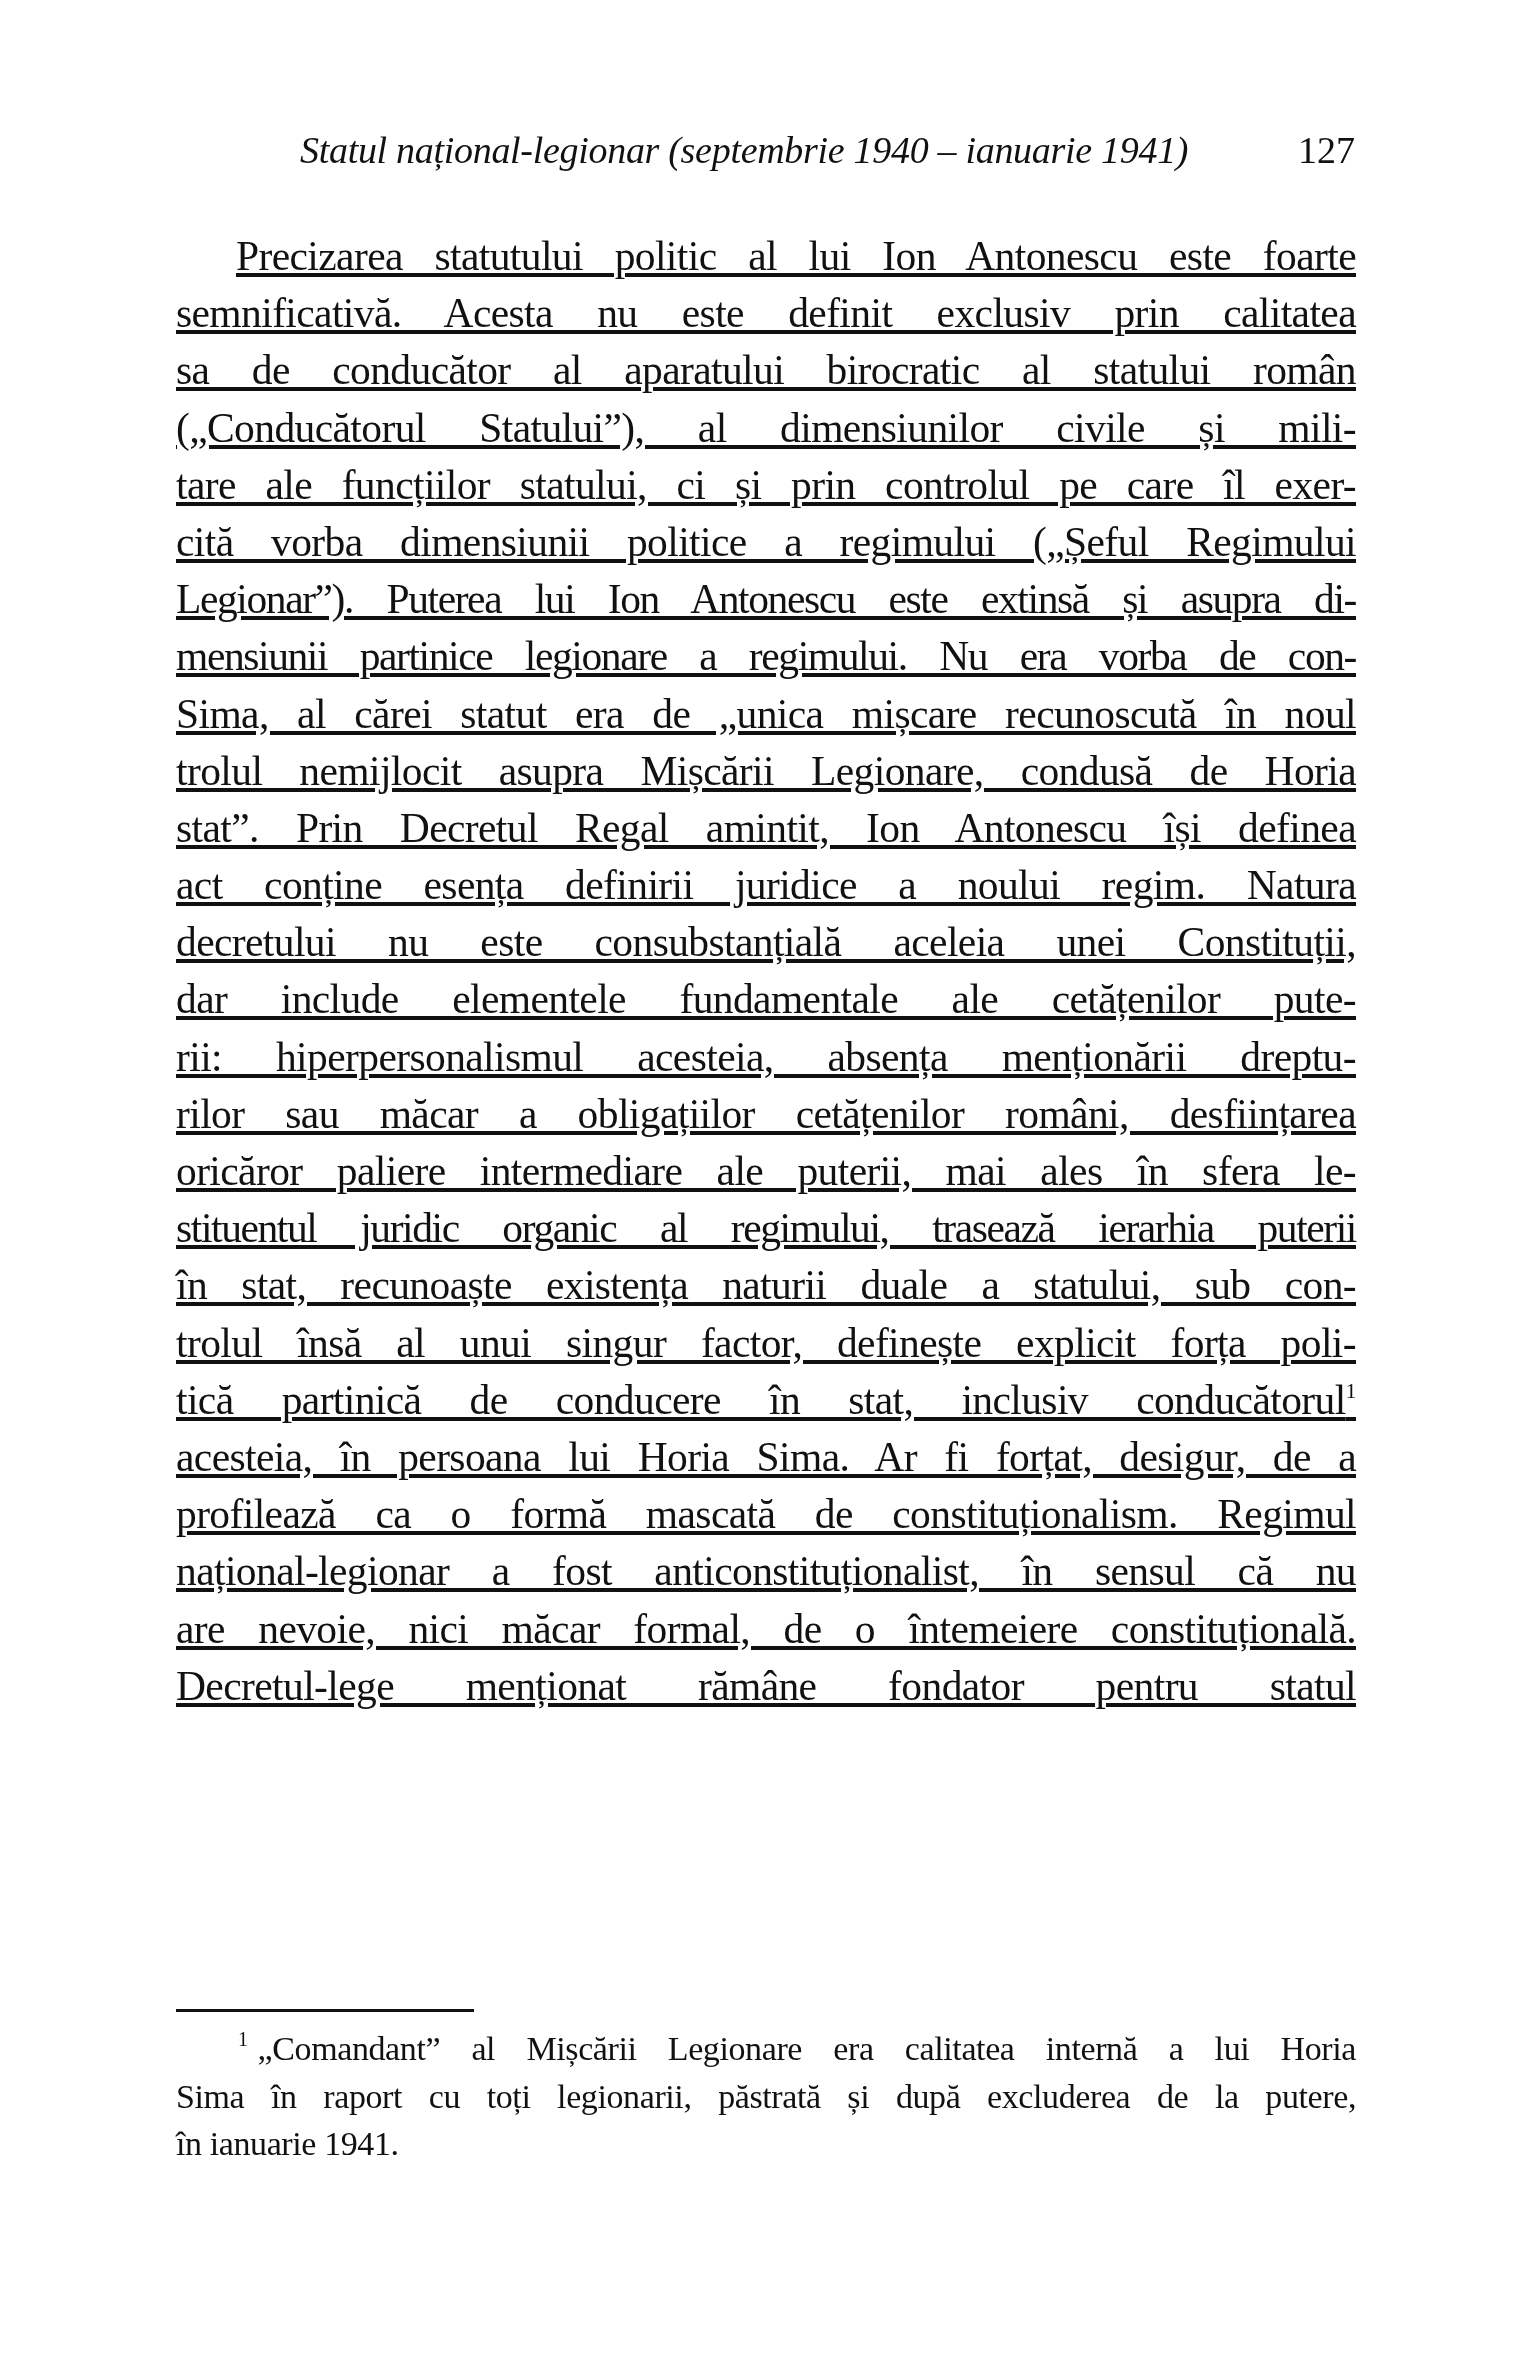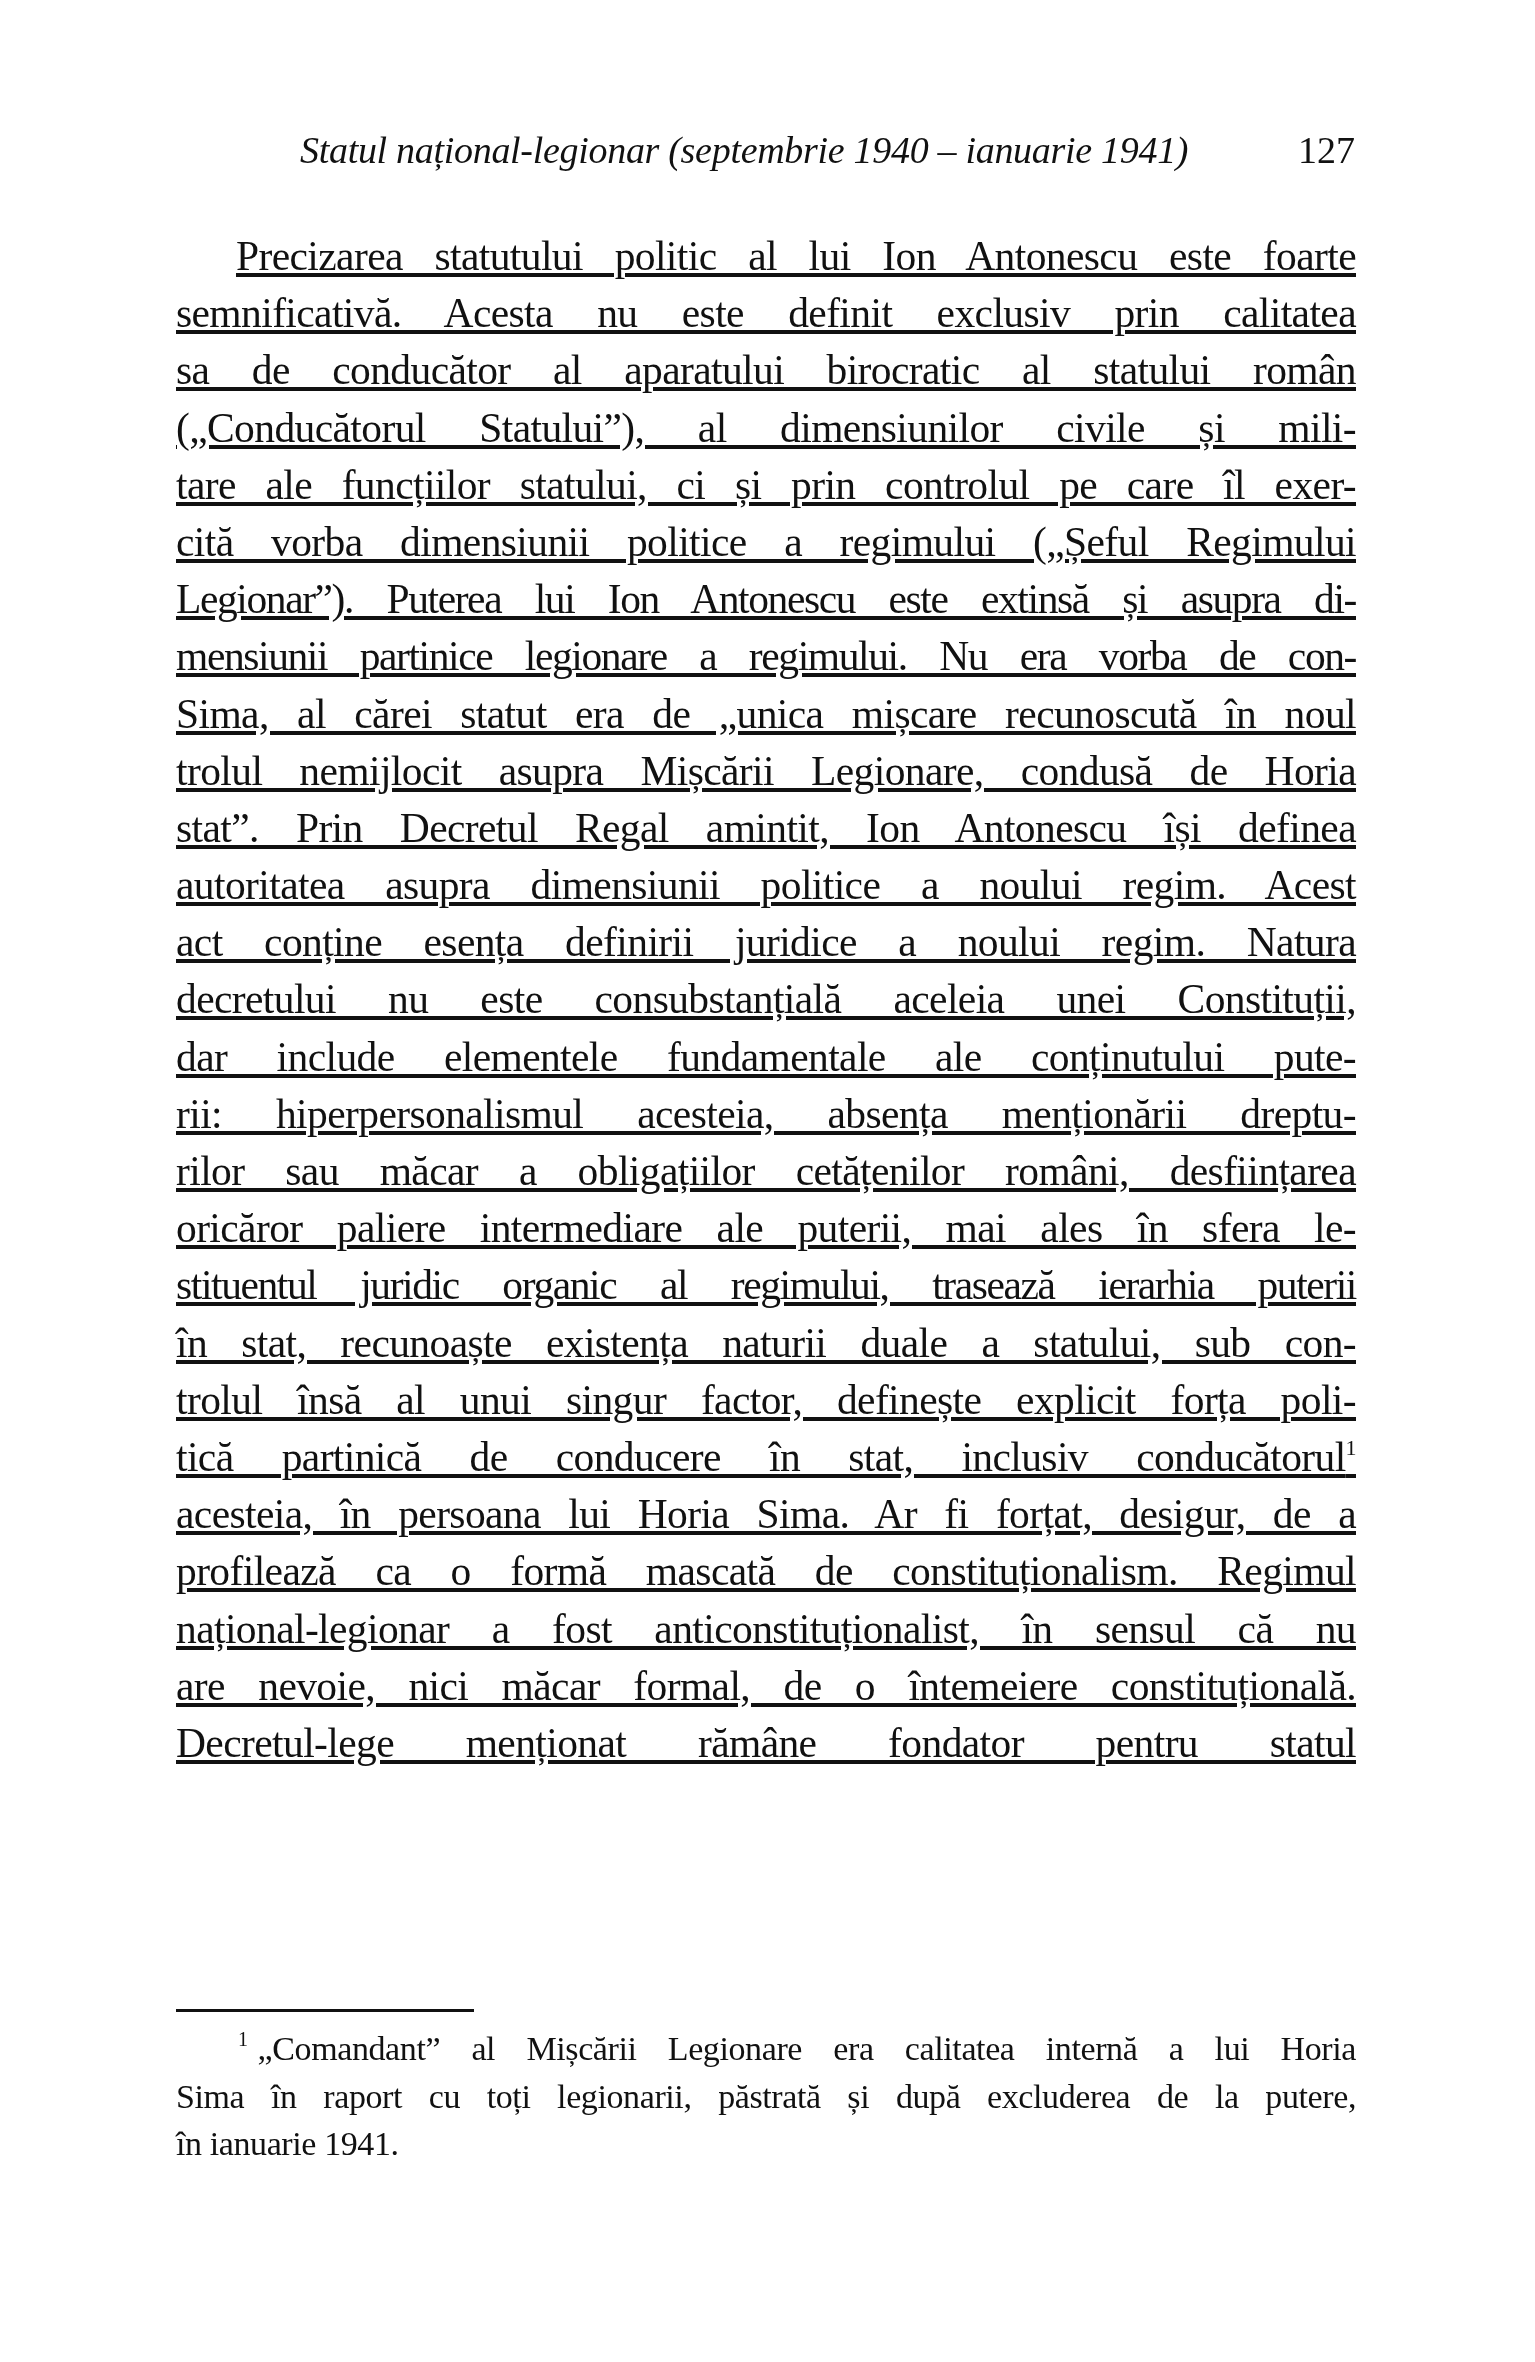--- a/index.html
+++ b/index.html
@@ -117,24 +117,23 @@
     <div class="line">semnificativă. Acesta nu este definit exclusiv prin calitatea</div>
     <div class="line">sa de conducător al aparatului birocratic al statului român</div>
     <div class="line">(„Conducătorul Statului”), al dimensiunilor civile și mili-</div>
     <div class="line">tare ale funcțiilor statului, ci și prin controlul pe care îl exer-</div>
     <div class="line">cită vorba dimensiunii politice a regimului („Șeful Regimului</div>
     <div class="line tight">Legionar”). Puterea lui Ion Antonescu este extinsă și asupra di-</div>
     <div class="line tight">mensiunii partinice legionare a regimului. Nu era vorba de con-</div>
     <div class="line">Sima, al cărei statut era de „unica mișcare recunoscută în noul</div>
     <div class="line">trolul nemijlocit asupra Mișcării Legionare, condusă de Horia</div>
     <div class="line">stat”. Prin Decretul Regal amintit, Ion Antonescu își definea</div>
-    <div class="line">autoritatea asupra dimensiunii politice a noului regim. Acest</div>
     <div class="line">act conține esența definirii juridice a noului regim. Natura</div>
     <div class="line">decretului nu este consubstanțială aceleia unei Constituții,</div>
-    <div class="line">dar include elementele fundamentale ale conținutului pute-</div>
+    <div class="line">dar include elementele fundamentale ale cetățenilor pute-</div>
     <div class="line">rii: hiperpersonalismul acesteia, absența menționării dreptu-</div>
     <div class="line">rilor sau măcar a obligațiilor cetățenilor români, desființarea</div>
     <div class="line">oricăror paliere intermediare ale puterii, mai ales în sfera le-</div>
     <div class="line tight">stituentul juridic organic al regimului, trasează ierarhia puterii</div>
     <div class="line">în stat, recunoaște existența naturii duale a statului, sub con-</div>
     <div class="line">trolul însă al unui singur factor, definește explicit forța poli-</div>
     <div class="line"><span>tică partinică de conducere în stat, inclusiv conducătorul</span><sup class="fn-ref">1</sup></div>
     <div class="line">acesteia, în persoana lui Horia Sima. Ar fi forțat, desigur, de a</div>
     <div class="line">profilează ca o formă mascată de constituționalism. Regimul</div>
     <div class="line">național-legionar a fost anticonstituționalist, în sensul că nu</div>

